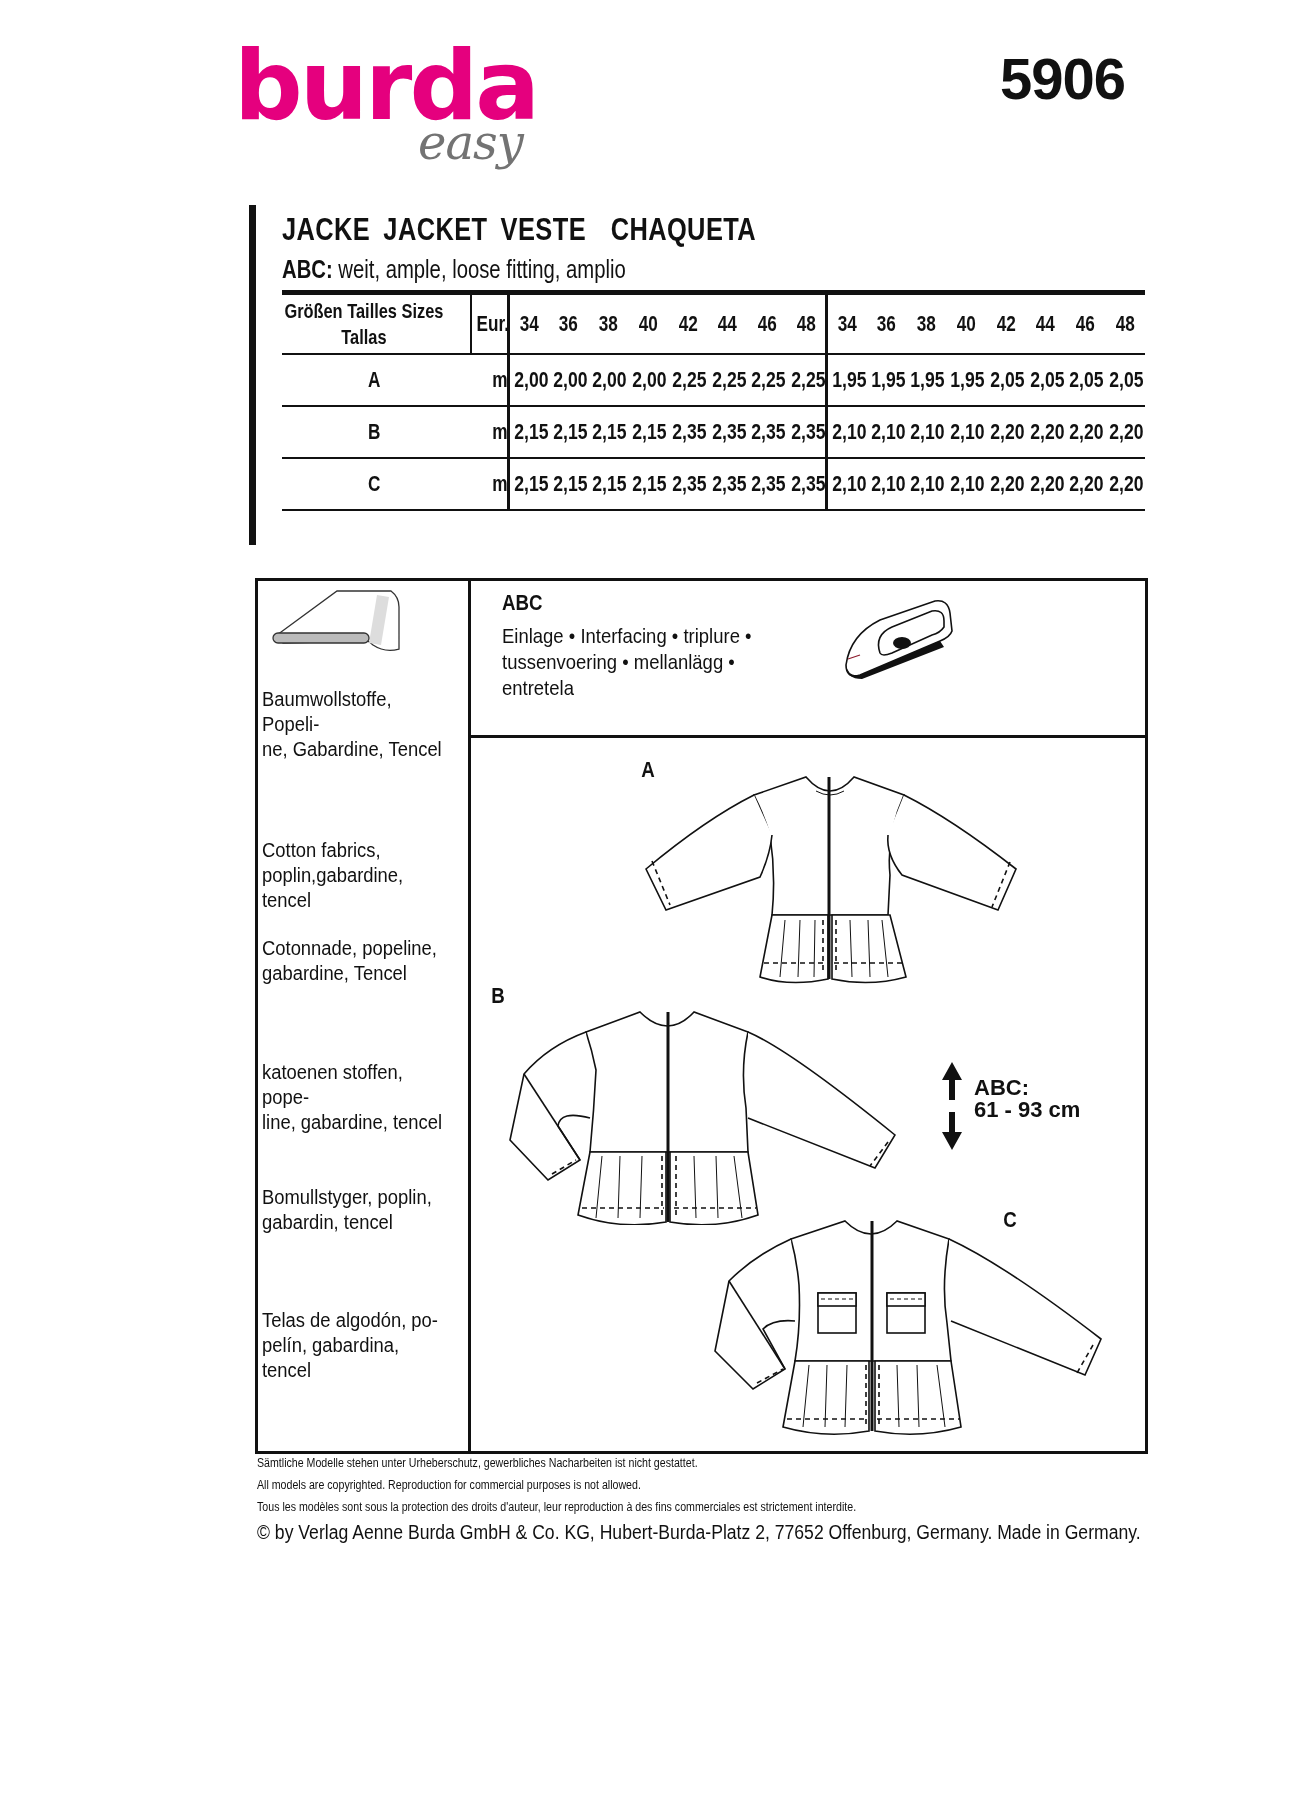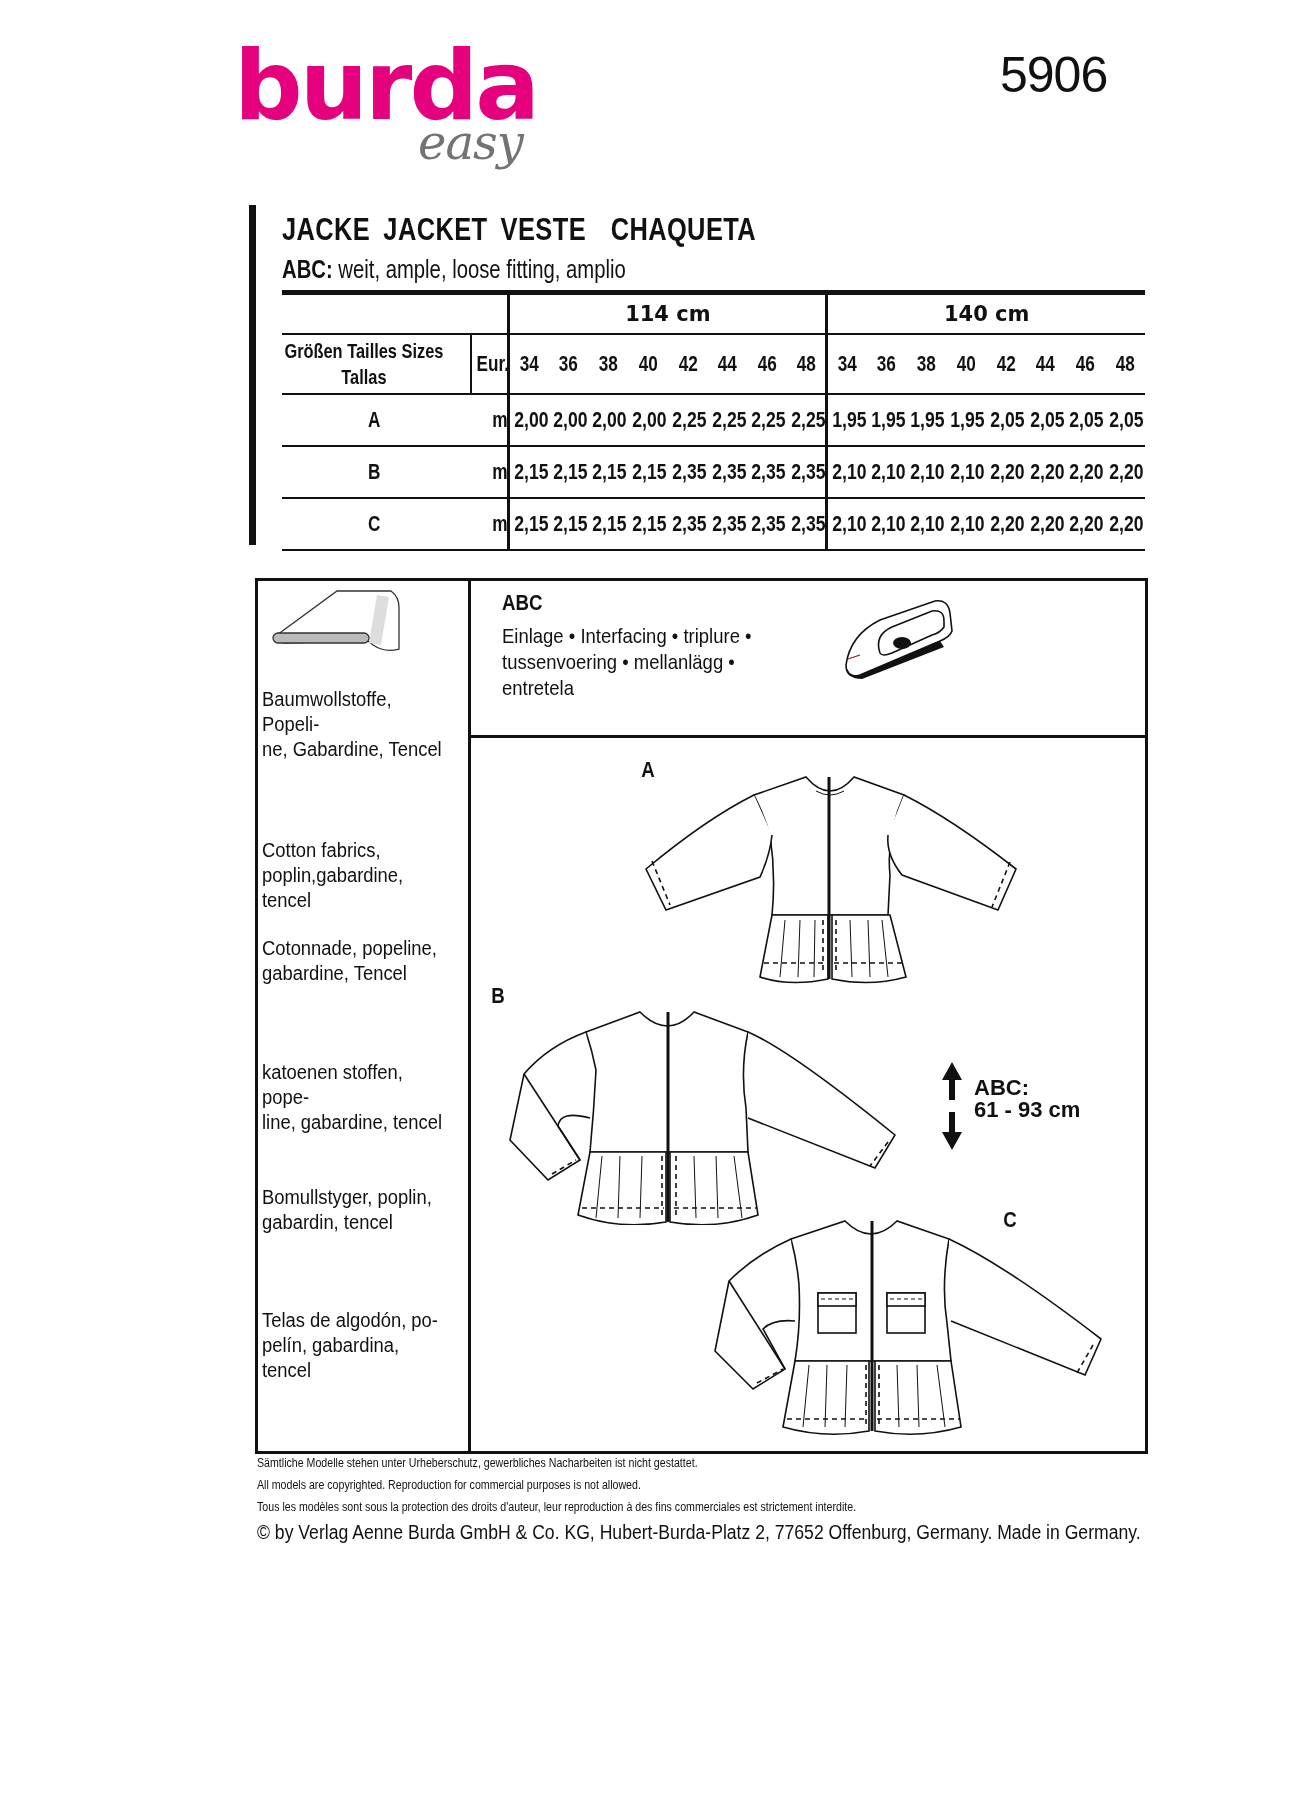--- a/index.html
+++ b/index.html
@@ -1,20 +1,20 @@
 <!DOCTYPE html>
 <html><head>
 <meta charset="utf-8">
 <style>
   html, body { margin:0; padding:0; background:#ffffff; }
   body { width:1303px; height:1800px; position:relative; overflow:hidden; color:#111; font-family:"Liberation Sans", sans-serif; }
   .abs { position:absolute; }
   .logo-burda { left:234px; top:38px; font-family:"DejaVu Sans", sans-serif; font-weight:bold; font-size:96px; color:#e5007e; letter-spacing:-3px; line-height:1; }
   .logo-easy { left:418px; top:118px; font-family:"DejaVu Serif", serif; font-style:italic; font-size:48px; color:#737373; line-height:1; letter-spacing:-1px; }
-  .pattern-no { left:1000px; top:50px; font-family:"Liberation Sans", sans-serif; font-weight:normal; font-size:50px; line-height:1; letter-spacing:-1px; }
+  .pattern-no { left:1000px; top:50px; font-family:"Liberation Sans", sans-serif; font-weight:bold; font-size:58px; line-height:1; letter-spacing:-1px; }
   .vbar { left:249px; top:205px; width:7px; height:340px; background:#111; }
   .title { left:282px; top:212px; font-family:"Liberation Sans Narrow","Liberation Sans", sans-serif; font-weight:bold; font-size:31px; transform:scaleX(0.82); transform-origin:left top; white-space:nowrap; letter-spacing:0.5px; }
   .title span { margin-right:16px; }
   .subtitle { left:282px; top:254px; font-size:26px; transform:scaleX(0.78); transform-origin:left top; white-space:nowrap; }
   .subtitle b { font-weight:bold; }
 
   table.sizes { position:absolute; left:282px; top:290px; width:863px; border-collapse:collapse; table-layout:fixed; }
   table.sizes td { padding:0; height:50px; text-align:center; vertical-align:middle; font-size:22px; white-space:nowrap; }
   table.sizes tr.thick td { height:5px; background:#111; }
   table.sizes tr.width-row td { height:38px; border-bottom:2px solid #111; font-family:"DejaVu Sans", sans-serif; font-weight:bold; font-size:21px; }
@@ -61,25 +61,20 @@
   <colgroup>
     <col style="width:188px">
       <col style="width:38px">
     <col span="8" style="width:39.6px">
     <col span="8" style="width:39.6px">
   </colgroup>
   <tbody id="tbody">
     <tr class="thick">
         <td colspan="18"></td>
       </tr>
-    <tr class="width-row">
-      <td colspan="2"></td>
-      <td colspan="8" class="vl-thick">114 cm</td>
-      <td colspan="8" class="vl-thick">140 cm</td>
-    </tr>
     <tr class="size-row">
       <td class="lbl" style="vertical-align:middle;line-height:26px;"><span class="narrow" style="transform-origin:left;white-space:normal;display:inline-block;width:210px;font-size:21px;">Größen Tailles Sizes Tallas</span></td>
       <td class="vl"><span class="narrow">Eur.</span></td>
     <td class="vl-thick"><span class="narrow">34</span></td>
         <td><span class="narrow">36</span></td>
         <td><span class="narrow">38</span></td>
         <td><span class="narrow">40</span></td>
         <td><span class="narrow">42</span></td>
         <td><span class="narrow">44</span></td>
         <td><span class="narrow">46</span></td>

